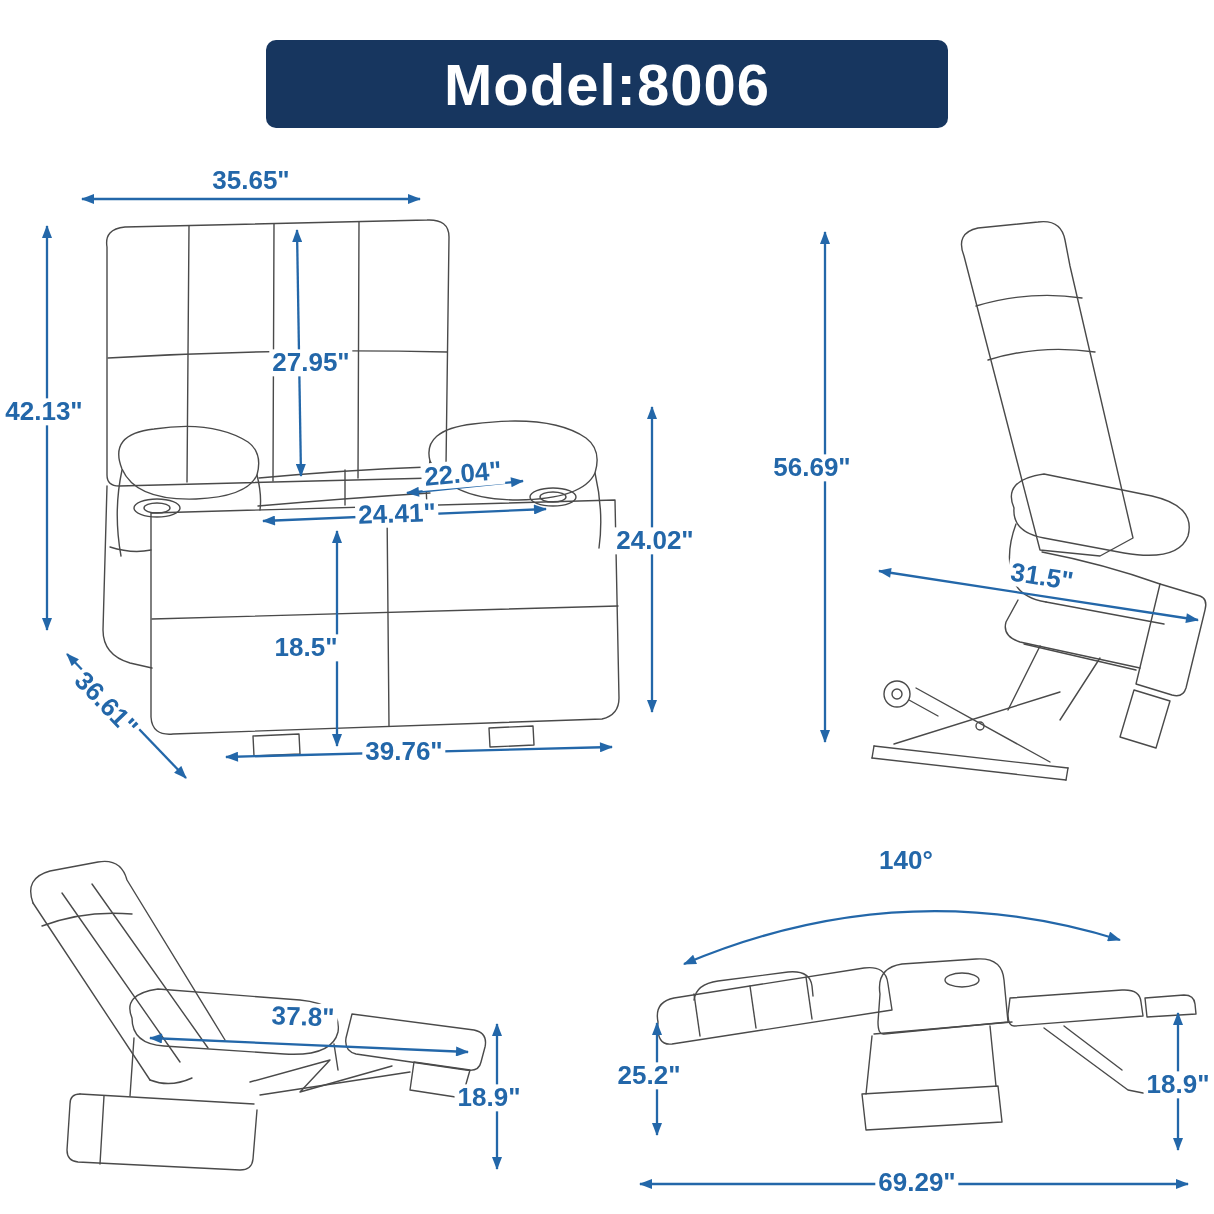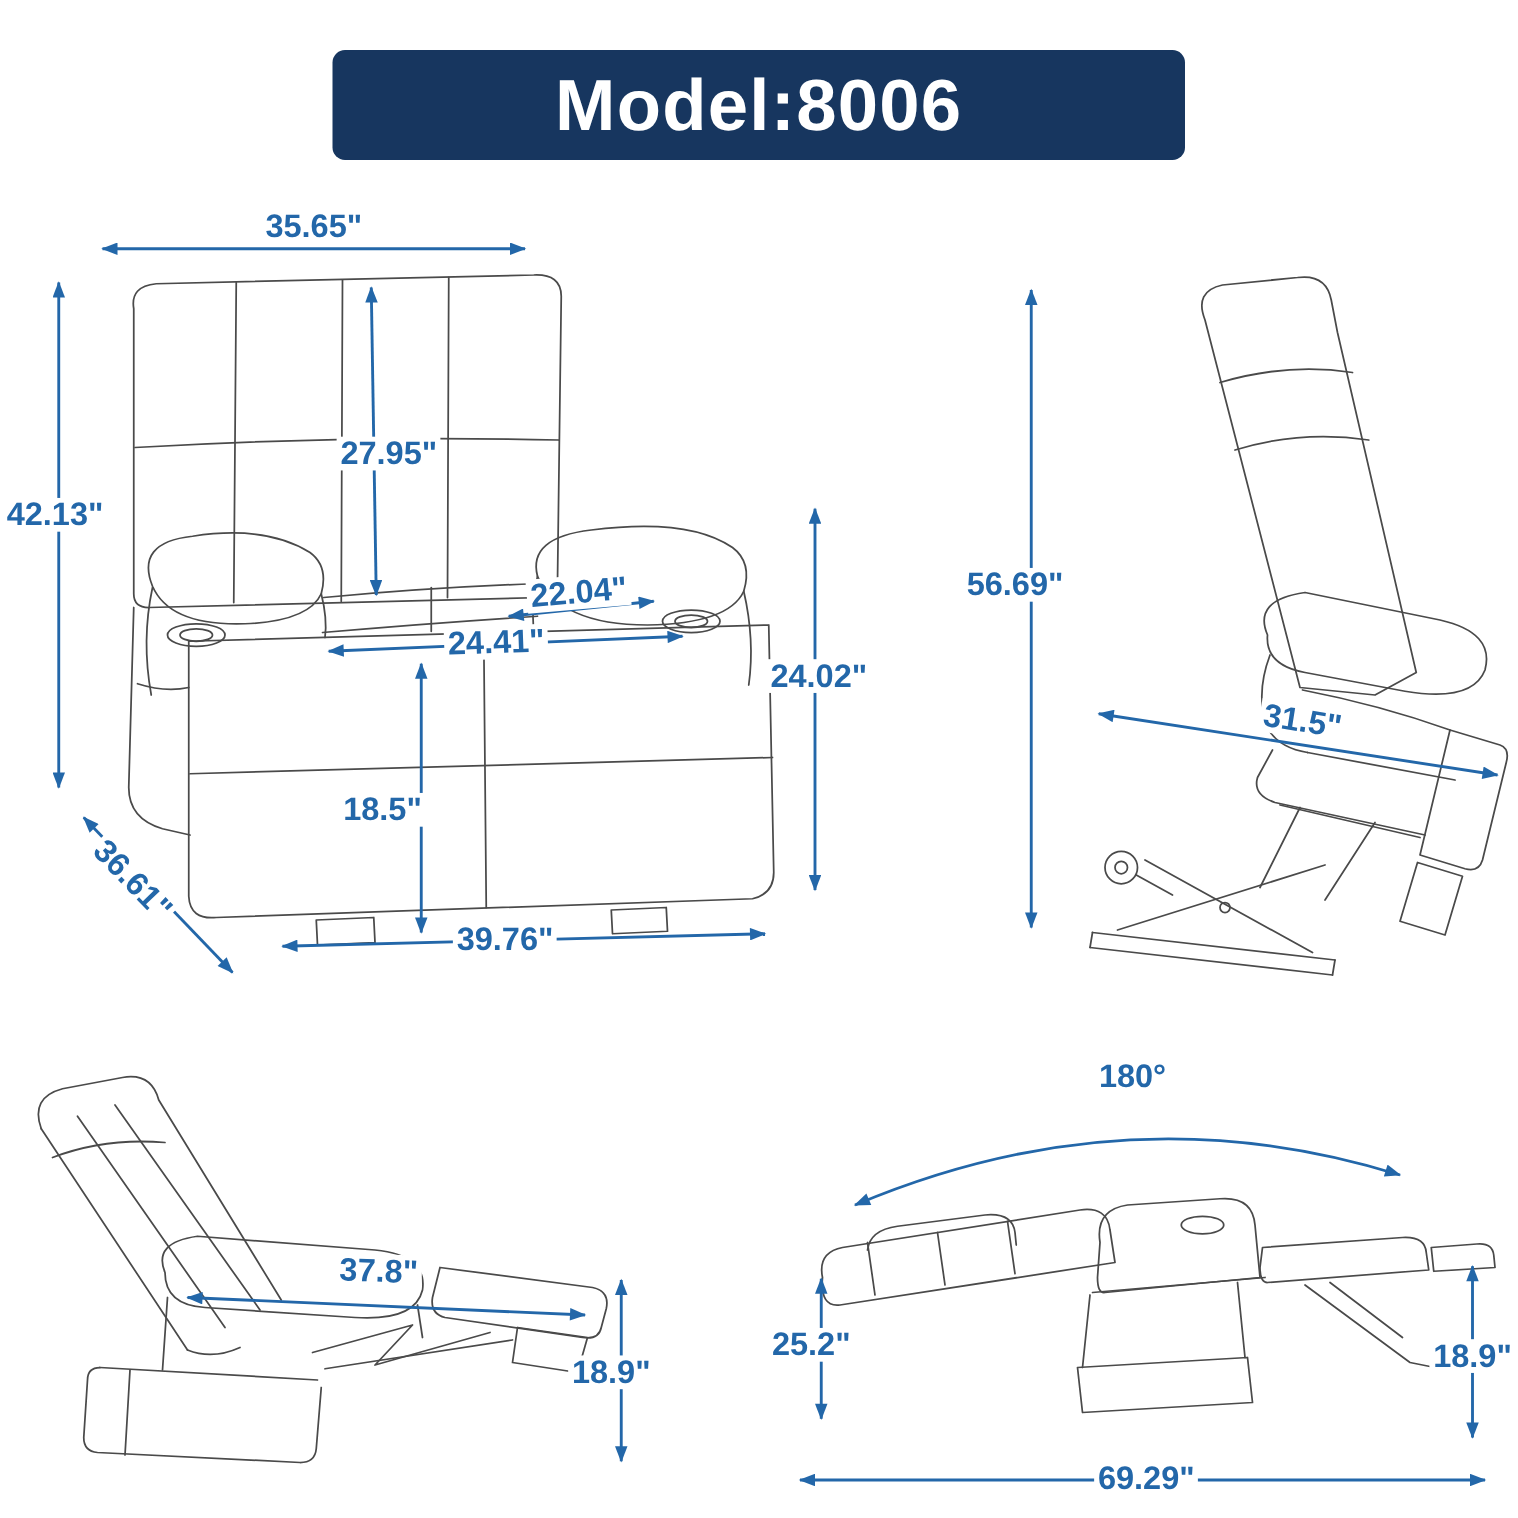--- a/index.html
+++ b/index.html
@@ -211,18 +211,18 @@
   <div class="dim" style="left:306px;top:648px">18.5"</div>
   <div class="dim" style="left:404px;top:752px">39.76"</div>
   <div class="dim" style="left:106px;top:704px;--r:46deg">36.61"</div>
 
   <div class="dim" style="left:812px;top:468px">56.69"</div>
   <div class="dim" style="left:1042px;top:577px;--r:9deg">31.5"</div>
 
   <div class="dim" style="left:303px;top:1017px;--r:2deg">37.8"</div>
   <div class="dim" style="left:489px;top:1098px">18.9"</div>
 
-  <div class="dim" style="left:906px;top:861px">180°</div>
+  <div class="dim" style="left:906px;top:861px">140°</div>
   <div class="dim" style="left:649px;top:1076px">25.2"</div>
   <div class="dim" style="left:1178px;top:1085px">18.9"</div>
   <div class="dim" style="left:917px;top:1183px">69.29"</div>
 
 </div>
 
 </body></html>

